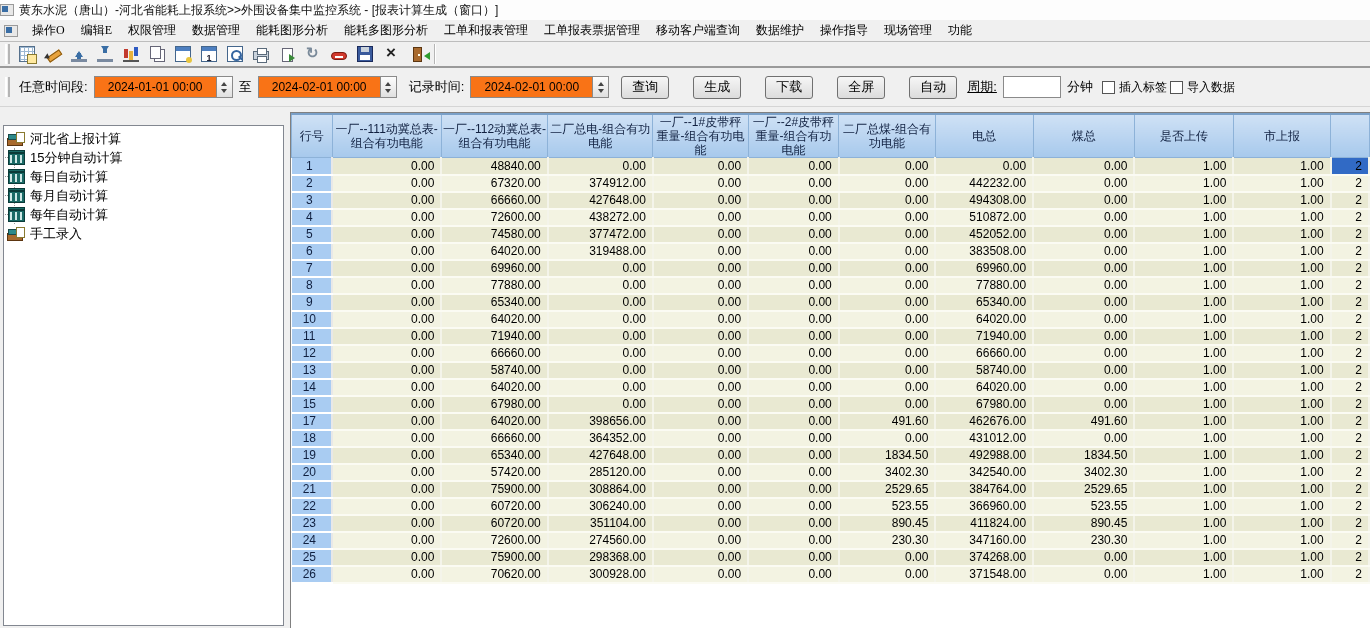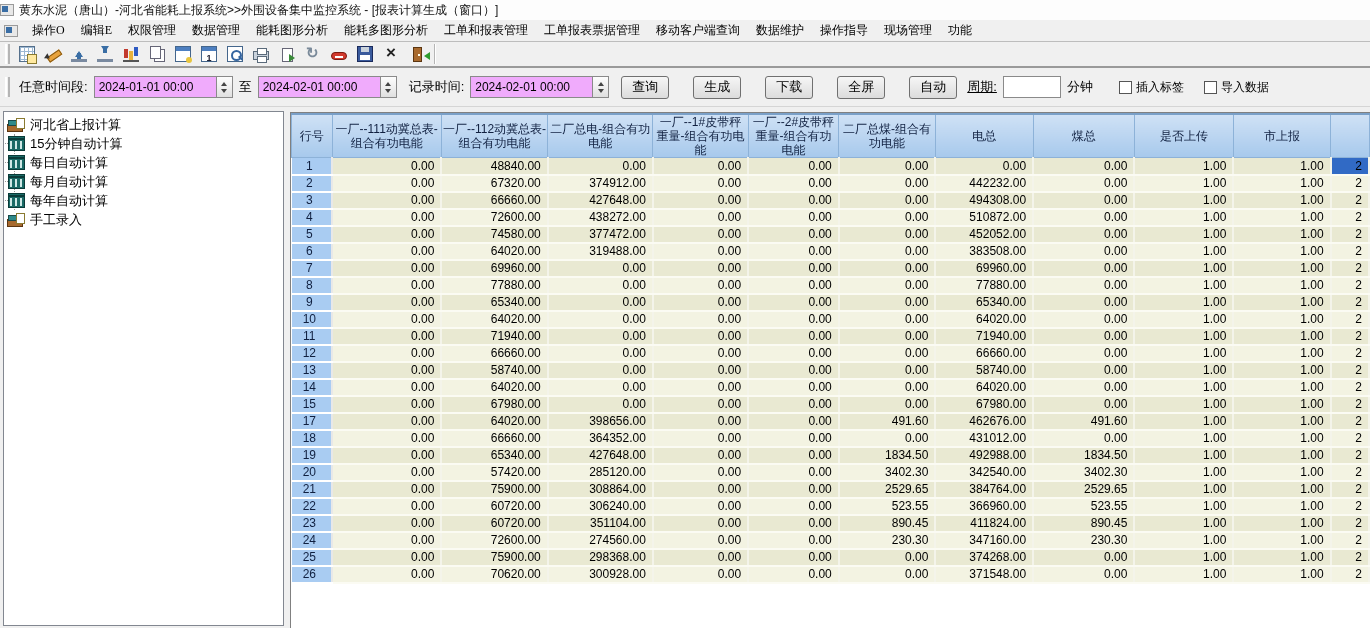--- a/index.html
+++ b/index.html
@@ -60,33 +60,33 @@
   .ic-save::after { content:""; position:absolute; left:2px; bottom:1px; right:2px; height:5px; background:#fff; }
   .ic-x::before { content:"×"; position:absolute; left:3px; top:-3px; font-size:17px; font-weight:bold; color:#222; }
   .ic-exit { background:#a86a2e; border:1px solid #5c3510; width:9px; height:15px; margin-left:0; }
   .ic-exit::before { content:""; position:absolute; right:1px; top:6px; width:2px; height:2px; background:#ffe; }
   .ic-exit::after { content:""; position:absolute; right:-9px; top:4px; width:0; height:0; border:4px solid transparent; border-right:6px solid #2e9c2e; }
 
   
   .filterbar { height:39px; background:#f0f0f0; border-bottom:1px solid #d5d5d5; display:flex; align-items:center; padding-left:2px; gap:6px; }
   .flabel { white-space:nowrap; font-size:13px; }
   .datebox { display:flex; align-items:stretch; height:22px; }
-  .datebox input { width:122px; height:22px; border:1px solid #8a8a8a; border-right:none; background:#f0abfc; font-family:"Liberation Sans","DejaVu Sans",sans-serif; font-size:12px; padding:0 4px; }
+  .datebox input { width:122px; height:22px; border:1px solid #8a8a8a; border-right:none; background:#f97316; font-family:"Liberation Sans","DejaVu Sans",sans-serif; font-size:12px; padding:0 4px;text-align:center; }
   .spin { width:17px; height:22px; border:1px solid #8a8a8a; background:linear-gradient(#fdfdfd,#e0e0e0); display:flex; flex-direction:column; align-items:center; justify-content:center; gap:3px; }
   .spin i { width:0; height:0; border:3px solid transparent; display:block; }
   .spin .u { border-bottom:4px solid #444; margin-top:-2px; }
   .spin .d { border-top:4px solid #444; margin-bottom:-2px; }
   .btn { min-width:44px; height:23px; padding:0 10px; background:linear-gradient(#f6f6f6,#eaeaea 45%,#dcdcdc); border:1px solid #707070; border-radius:3px; font-size:13px; font-family:inherit; }
   .period-input { width:58px; height:22px; border:1px solid #8a8a8a; background:#fff; }
-  .chk { display:flex; align-items:center; gap:4px; margin-left:20px; }
+  .chk { display:flex; align-items:center; gap:4px; margin-left:3px; }
   .chk .box { width:13px; height:13px; background:#fff; border:1px solid #555; }
 
   
   .content { position:absolute; top:108px; left:0; right:0; bottom:0; background:#f0f0f0; }
-  .treepanel { position:absolute; left:3px; top:3px; width:281px; bottom:2px; background:#fff; border:1px solid #828790; overflow:hidden; padding:3px 0 0 4px; }
+  .treepanel { position:absolute; left:3px; top:17px; width:281px; bottom:2px; background:#fff; border:1px solid #828790; overflow:hidden; padding:3px 0 0 4px; }
   .tnode { display:flex; align-items:center; gap:5px; height:19px; white-space:nowrap; font-size:13px; }
   .tchild { margin-left:0; position:relative;text-align:right; }
   .tchild::before { content:""; position:absolute; left:-8px; top:9px; width:8px; border-top:1px dotted #9a9a9a; }
   .tguide { position:absolute; left:10px; top:22px; height:76px; border-left:1px dotted #9a9a9a; }
   .tr-books { width:17px; height:14px; position:relative; flex:0 0 auto; }
   .tr-books::before { content:""; position:absolute; left:0; top:2px; width:12px; height:4px; background:#2e8a8a; border:1px solid #1a4a4a; box-shadow:0 5px 0 #a86a2e, 0 5px 0 1px #5c3510; }
   .tr-books::after { content:""; position:absolute; right:0; top:0; width:7px; height:9px; background:#fff; border:1px solid #8a7a30; }
   .tr-bank { width:17px; height:15px; position:relative; flex:0 0 auto; background:#1a6a66; border:1px solid #0a3a38; }
   .tr-bank::before { content:""; position:absolute; left:1px; bottom:1px; right:1px; height:8px;
      background:repeating-linear-gradient(90deg,#cfe8e6 0 2px,#1a6a66 2px 5px); }

